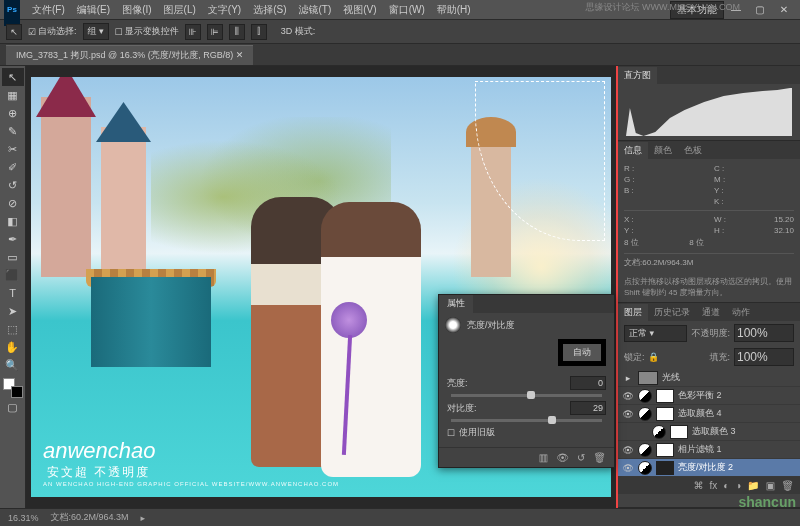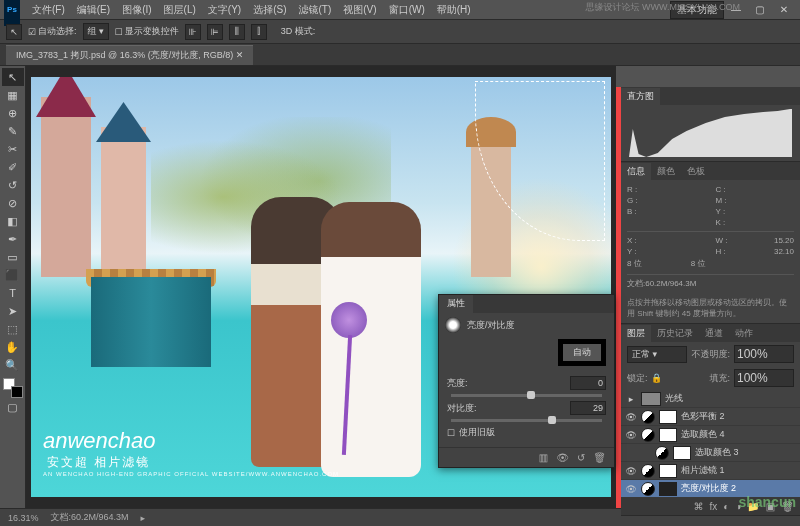--- a/index.html
+++ b/index.html
@@ -34,26 +34,26 @@
 .canvas .awning { position: absolute; left: 55px; bottom: 210px; width: 130px; height: 18px; background: repeating-linear-gradient(90deg, #d4a050 0 8px, #b88040 8px 16px); border-radius: 0 0 6px 6px; }
 .canvas .buildings-right { position: absolute; right: 100px; top: 60px; width: 120px; height: 200px; }
 .canvas .tower3 { position: absolute; right: 0; top: 0; width: 40px; height: 140px; background: #d8b8a0; }
 .canvas .dome { position: absolute; right: -5px; top: -20px; width: 50px; height: 30px; background: #c08850; border-radius: 50% 50% 0 0; }
 .canvas .trees { position: absolute; left: 120px; top: 40px; width: 240px; height: 160px; background: radial-gradient(ellipse at 30% 50%, rgba(160,180,80,0.7) 0%, transparent 50%), radial-gradient(ellipse at 70% 40%, rgba(140,170,70,0.6) 0%, transparent 50%); }
 .canvas .couple { position: absolute; left: 210px; top: 110px; width: 200px; height: 290px; }
 .canvas .groom { position: absolute; left: 10px; top: 10px; width: 90px; height: 270px; background: linear-gradient(180deg, #4a3a32 0%, #4a3a32 25%, #e8e0d0 25%, #e8e0d0 40%, #a86848 40%, #a86848 100%); border-radius: 30px 30px 8px 8px; }
 .canvas .bride { position: absolute; left: 80px; top: 15px; width: 100px; height: 275px; background: linear-gradient(180deg, #6a4a3a 0%, #6a4a3a 20%, #f8f4f0 20%, #f8f4f0 100%); border-radius: 28px 28px 12px 12px; }
 .canvas .bouquet { position: absolute; left: 90px; top: 115px; width: 36px; height: 36px; background: radial-gradient(circle, #c090e0 0%, #9060c0 70%); border-radius: 50%; }
 .canvas .ribbon { position: absolute; left: 104px; top: 148px; width: 4px; height: 120px; background: #9050c0; transform: rotate(3deg); }
-.canvas .wm { position: absolute; left: 12px; bottom: 20px; color: #fff; font-family: cursive; }
+.canvas .wm { position: absolute; left: 12px; bottom: 10px; color: #fff; font-family: cursive; }
 .canvas .wm .script { font-size: 22px; font-style: italic; }
 .canvas .wm .sub { font-size: 12px; letter-spacing: 2px; margin-left: 4px; }
 .canvas .wm .tiny { font-size: 6px; letter-spacing: 1px; opacity: 0.9; }
 .canvas .selection { position: absolute; right: 6px; top: 4px; width: 130px; height: 160px; border: 1px dashed #fff; border-radius: 0 0 0 80%; background: transparent; }
-.panels { width: 184px; background: #424242; display: flex; flex-direction: column; border-left: 5px solid #ef4444; margin-top: 21px; }
+.panels { width: 184px; background: #424242; display: flex; flex-direction: column; border-left: 2px solid #ef4444; }
 .panel { border-bottom: 1px solid #2a2a2a; }
 .panel-tabs { display: flex; background: #383838; height: 18px; align-items: flex-end; }
 .panel-tabs .ptab { padding: 2px 6px; font-size: 9px; color: #999; cursor: pointer; }
 .panel-tabs .ptab.active { background: #424242; color: #ddd; }
 .histogram { height: 56px; background: #424242; padding: 4px 8px; position: relative; }
 .histogram svg { width: 100%; height: 48px; }
 .info-panel { padding: 4px 6px; font-size: 8px; color: #aaa; }
 .info-row { display: flex; justify-content: space-between; padding: 1px 0; }
 .info-hint { font-size: 8px; color: #999; padding: 4px 6px; line-height: 1.4; }
 .layers-head { display: flex; align-items: center; gap: 4px; padding: 3px 6px; font-size: 9px; }
@@ -173,21 +173,21 @@
         </div>
       <div class="couple">
           <div class="groom"></div>
           <div class="bride"></div>
           <div class="bouquet"></div>
           <div class="ribbon"></div>
         </div>
       <div class="selection"></div>
       <div class="wm">
         <div class="script">anwenchao</div>
-        <div class="sub">安文超 相片滤镜</div>
+        <div class="sub">安文超 不透明度</div>
         <div class="tiny">AN WENCHAO HIGH-END GRAPHIC OFFICIAL WEBSITE/WWW.ANWENCHAO.COM</div>
       </div>
     </div>
   </div>
 
   <div class="panels">
     <div class="panel">
       <div class="panel-tabs">
           <div class="ptab active">直方图</div>
         </div>

